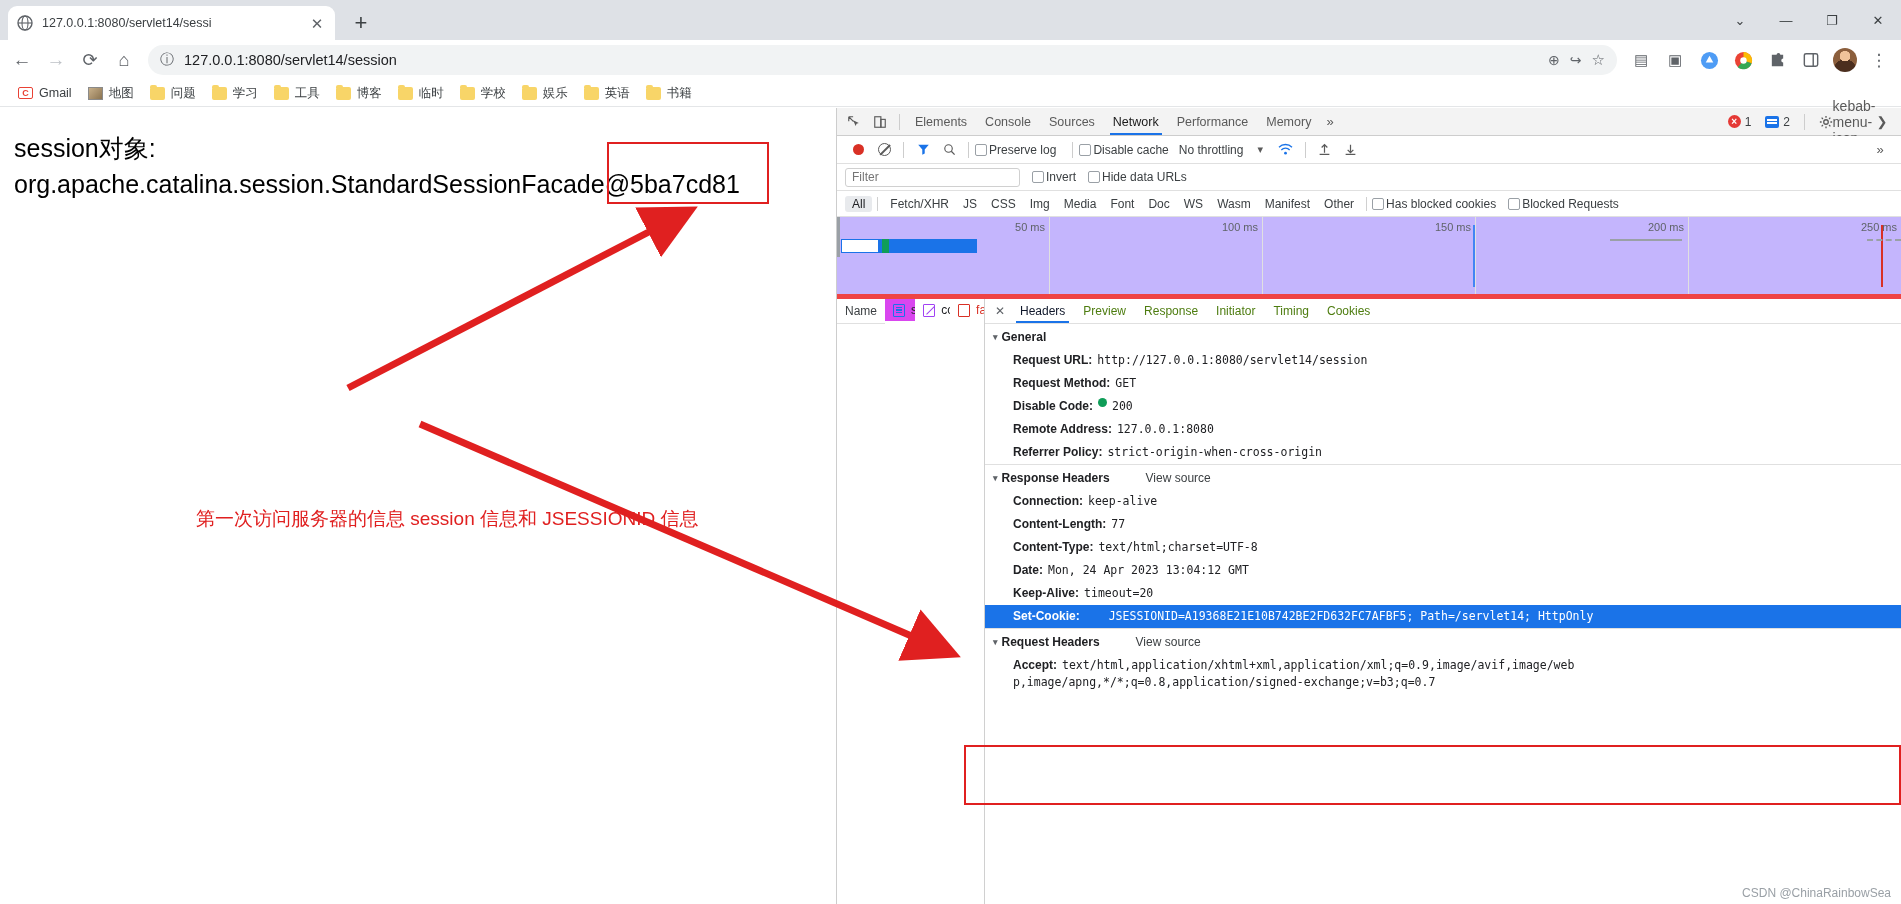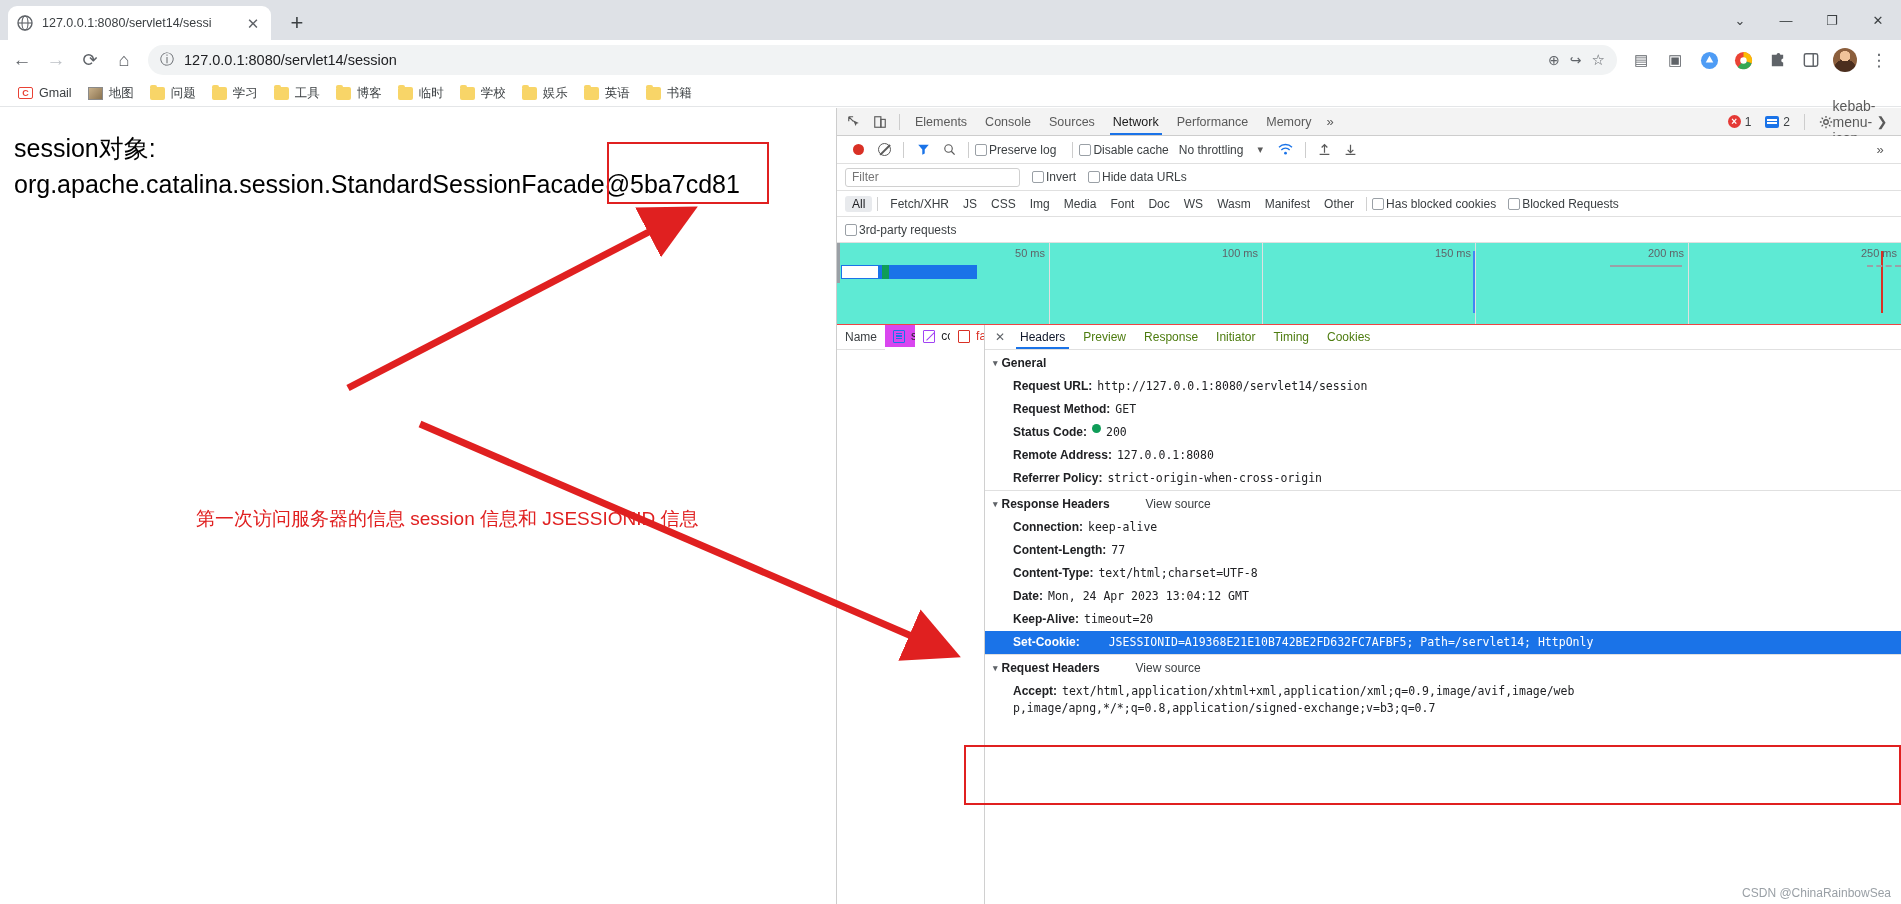--- a/index.html
+++ b/index.html
@@ -13,21 +13,21 @@
   }
 
   
   .browser { width:1901px; height:904px; position:relative; background:#fff; }
 
   .tabstrip {
     height:40px; background:#dee1e6; position:relative;
     display:flex; align-items:flex-end;
   }
   .tab {
-    margin-left:8px; height:34px; width:263px;
+    margin-left:8px; height:34px; width:327px;
     background:#fff; border-radius:9px 9px 0 0;
     display:flex; align-items:center; padding:0 8px;
     position:relative;
   }
   .tab-favicon {
     width:17px; height:17px; flex:0 0 17px; margin-right:9px;
     display:flex; align-items:center; justify-content:center;
   }
   .tab-title {
     font-size:12.5px; color:#3c4043; white-space:nowrap;
@@ -225,22 +225,22 @@
   .type-pill.active { background:#e8eaed; color:#202124; }
   .vsep { width:1px; height:14px; background:#d0d0d0; margin:0 5px; }
   .dt-3rdparty {
     height:26px; border-bottom:1px solid #e0e0e0;
     display:flex; align-items:center; padding:0 8px;
     flex:0 0 26px;
   }
 
   
   .dt-overview {
-    height:82px; border-bottom:1px solid #ef4444; position:relative;
-    flex:0 0 82px; background:#5eead4; overflow:hidden;
+    height:82px; border-bottom:5px solid #ef4444; position:relative;
+    flex:0 0 82px; background:#c4b5fd; overflow:hidden;
   }
   .ov-grid { position:absolute; inset:0; display:flex; }
   .ov-cell {
     flex:1; border-right:1px solid #e0e0e0; position:relative;
   }
   .ov-label {
     position:absolute; right:4px; top:4px; font-size:11px; color:#5f6368;
   }
   .ov-leftbar {
     position:absolute; left:0; top:0; width:3px; height:40px; background:#9aa0a6;
@@ -595,26 +595,20 @@
       <label class="chk-lbl" style="margin-right:12px;">
         <span class="cb"></span>
         <span>Has blocked cookies</span>
       </label>
       <label class="chk-lbl">
         <span class="cb"></span>
         <span>Blocked Requests</span>
       </label>
     </div>
 
-    <div class="dt-3rdparty">
-      <label class="chk-lbl">
-        <span class="cb"></span>
-        <span>3rd-party requests</span>
-      </label>
-    </div>
 
     <div class="dt-overview">
       <div class="ov-grid">
         <div class="ov-cell">
           <span class="ov-leftbar"></span>
           <span class="ov-label">50 ms</span>
           <span class="ov-band" style="left:4px; right:0; width:136px;">
             <span class="white"></span>
             <span class="green"></span>
           </span>
@@ -678,21 +672,21 @@
           </div>
           <div class="hrow">
             <span class="hkey">Request URL:</span>
             <span class="hval">http://127.0.0.1:8080/servlet14/session</span>
           </div>
           <div class="hrow">
             <span class="hkey">Request Method:</span>
             <span class="hval">GET</span>
           </div>
           <div class="hrow">
-            <span class="hkey">Status Code:</span>
+            <span class="hkey">Disable Code:</span>
             <span class="status-dot"></span>
             <span class="hval">200</span>
           </div>
           <div class="hrow">
             <span class="hkey">Remote Address:</span>
             <span class="hval">127.0.0.1:8080</span>
           </div>
           <div class="hrow">
             <span class="hkey">Referrer Policy:</span>
             <span class="hval">strict-origin-when-cross-origin</span>

